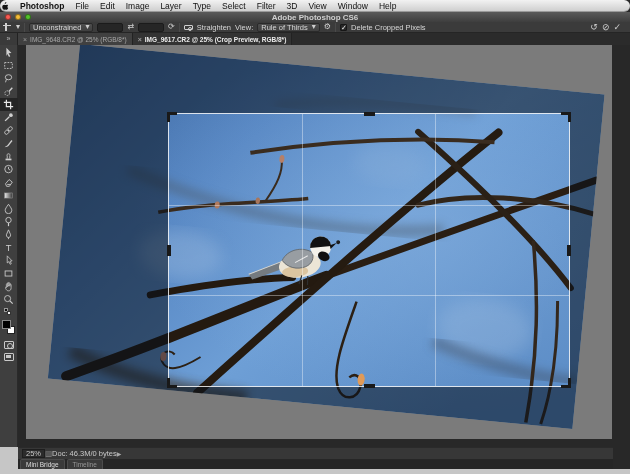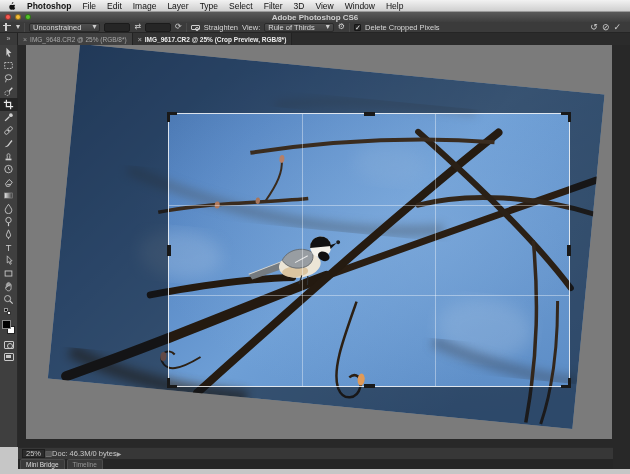--- a/index.html
+++ b/index.html
@@ -2,38 +2,38 @@
 <html><head>
 <meta charset="utf-8">
 <style>
   html,body{margin:0;padding:0;background:#555;}
   *{box-sizing:border-box;font-family:"Liberation Sans",sans-serif;}
   .screen{position:relative;width:630px;height:474px;background:#282828;overflow:hidden;}
 
   
   .menubar{position:absolute;left:0;top:0;width:630px;height:12px;
     background:linear-gradient(#f2f2f2,#cfcfcf);display:flex;align-items:center;
-    font-size:8.5px;color:#111;padding-left:7px;gap:11px;border-bottom:1px solid #9a9a9a;}
+    font-size:8.5px;color:#111;gap:11px;border-bottom:1px solid #9a9a9a;border-radius:6px;}
   .menubar .app{font-weight:bold;}
   .apple{width:9px;height:9px;display:inline-block;}
 
   
   .titlebar{position:absolute;left:0;top:12px;width:630px;height:10px;
     background:linear-gradient(#5a5a5a,#3e3e3e);display:flex;align-items:center;}
   .lights{display:flex;gap:4px;margin-left:5px;}
   .light{width:6px;height:6px;border-radius:50%;border:1px solid rgba(0,0,0,.4);}
   .titlebar .title{position:absolute;left:0;right:0;text-align:center;
     font-size:8px;color:#cfcfcf;font-weight:bold;}
 
   
   .optionsbar{position:absolute;left:0;top:22px;width:630px;height:11px;background:#3b3b3b;
     border-bottom:1px solid #252525;display:flex;align-items:center;font-size:7.5px;color:#d6d6d6;gap:4px;padding:0 3px;}
   .opt-sep{width:1px;height:9px;background:#2b2b2b;border-right:1px solid #4a4a4a;}
   .dropdown{background:linear-gradient(#4e4e4e,#404040);border:1px solid #2a2a2a;border-radius:2px;
-    height:9px;display:flex;align-items:center;padding:0 3px;gap:11px;}
+    height:9px;display:flex;align-items:center;padding:0 3px;gap:4px;}
   .field{background:#262626;border:1px solid #1b1b1b;border-radius:2px;height:9px;width:26px;}
   .glyph{font-size:8px;color:#cfcfcf;line-height:1;}
   .checkbox{width:7px;height:7px;background:#262626;border:1px solid #161616;border-radius:1px;
     color:#e8e8e8;font-size:7px;line-height:6px;text-align:center;}
   .level-icon{width:9px;height:5px;border:1px solid #cfcfcf;border-radius:1px;position:relative;}
   .level-icon:after{content:"";position:absolute;left:3px;top:1px;width:2px;height:2px;border:1px solid #cfcfcf;border-radius:50%;}
   .crop-glyph{position:relative;width:9px;height:9px;}
   .crop-glyph:before{content:"";position:absolute;left:2px;top:0;width:1.5px;height:8px;background:#d0d0d0;}
   .crop-glyph:after{content:"";position:absolute;left:0;top:2px;width:8px;height:1.5px;background:#d0d0d0;}
   .spacer{flex:1;}

